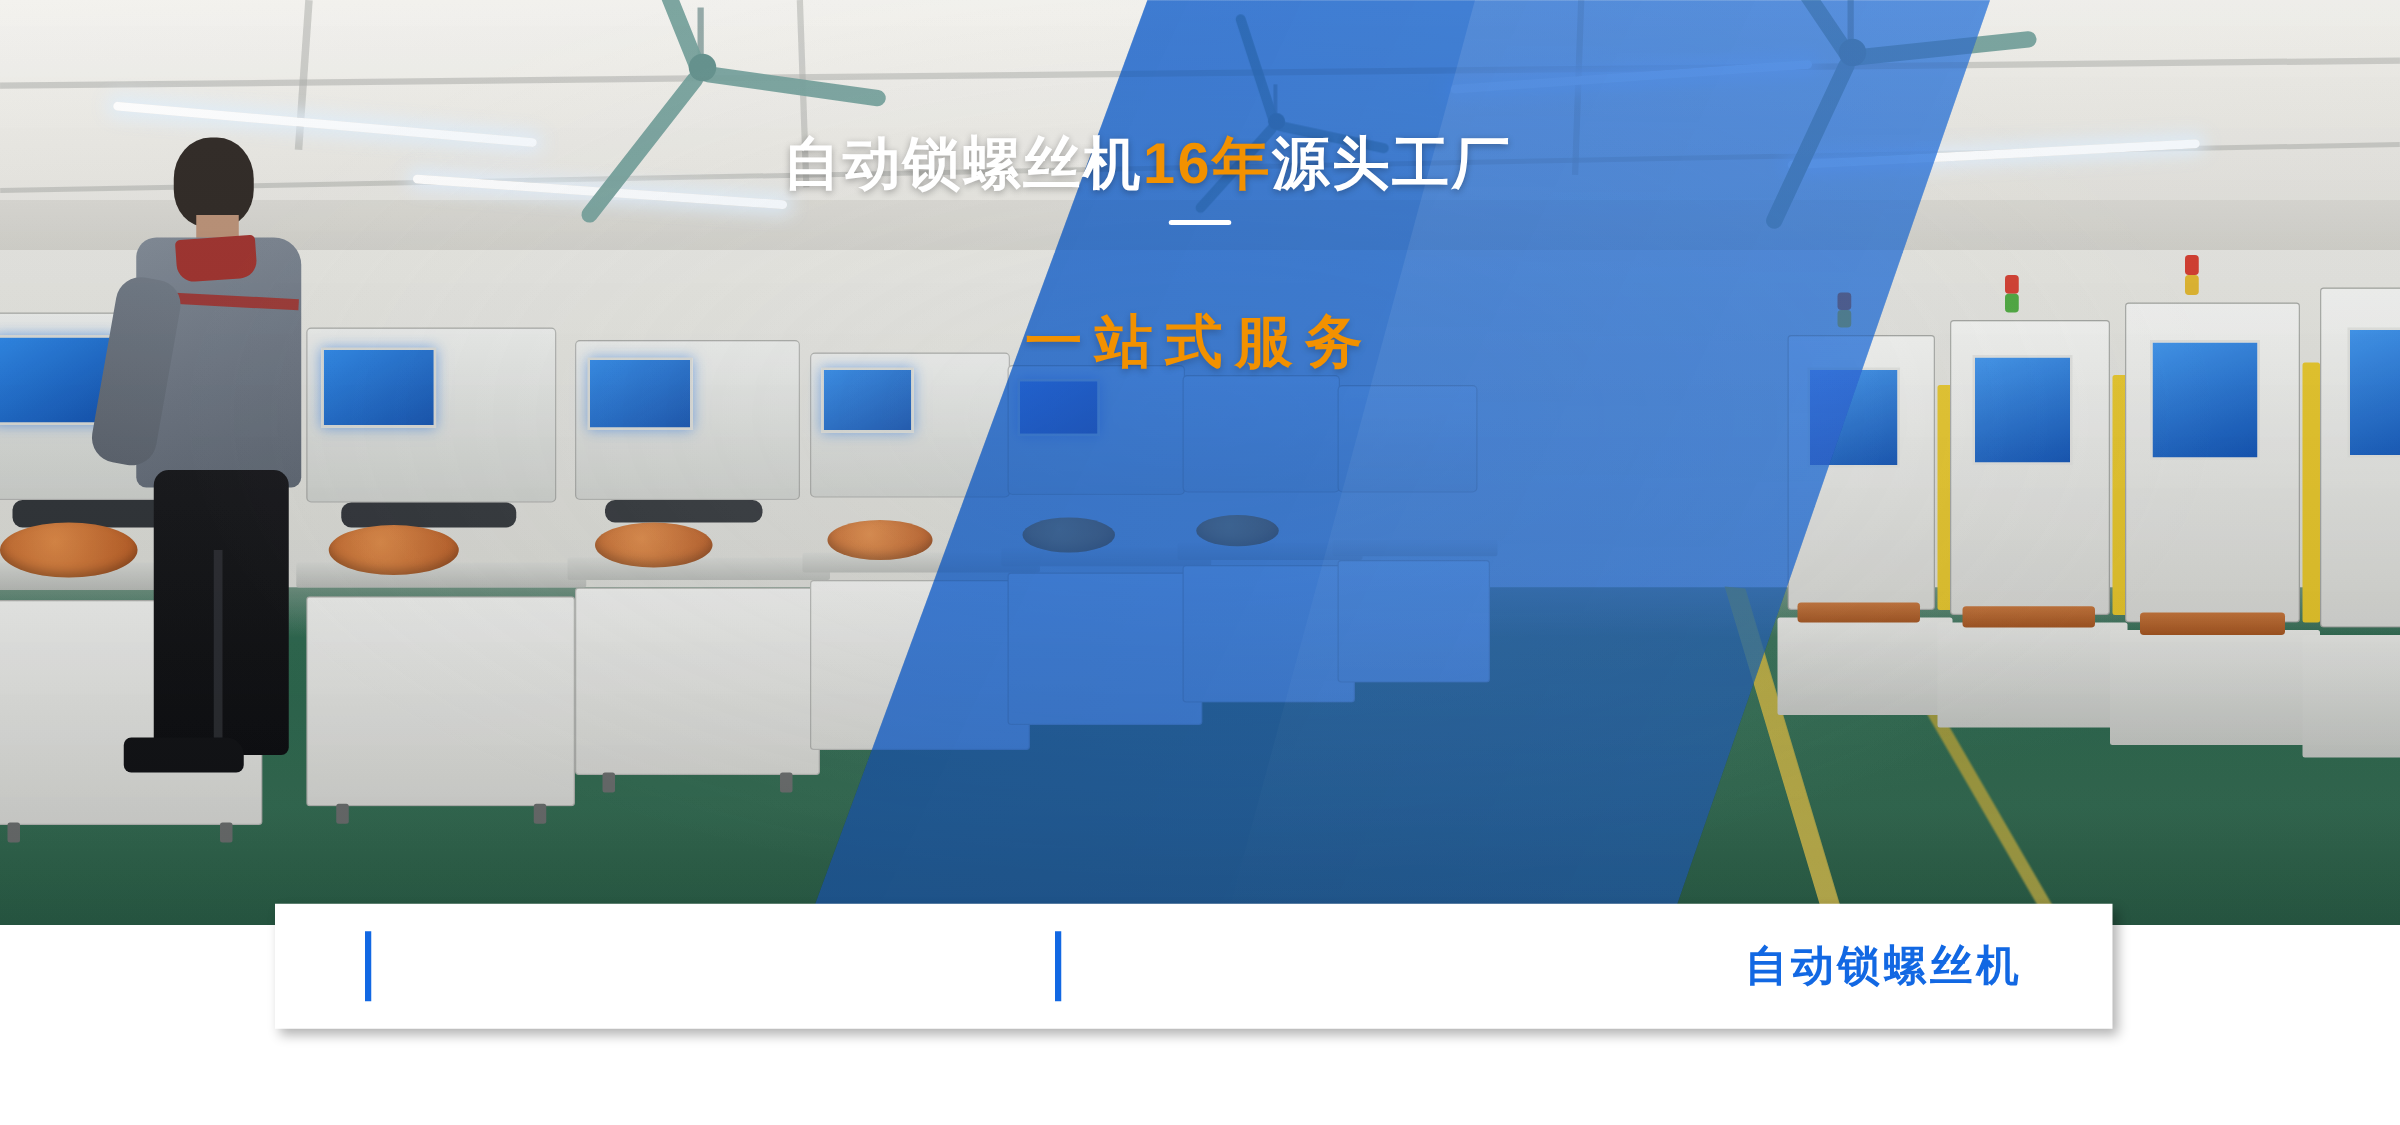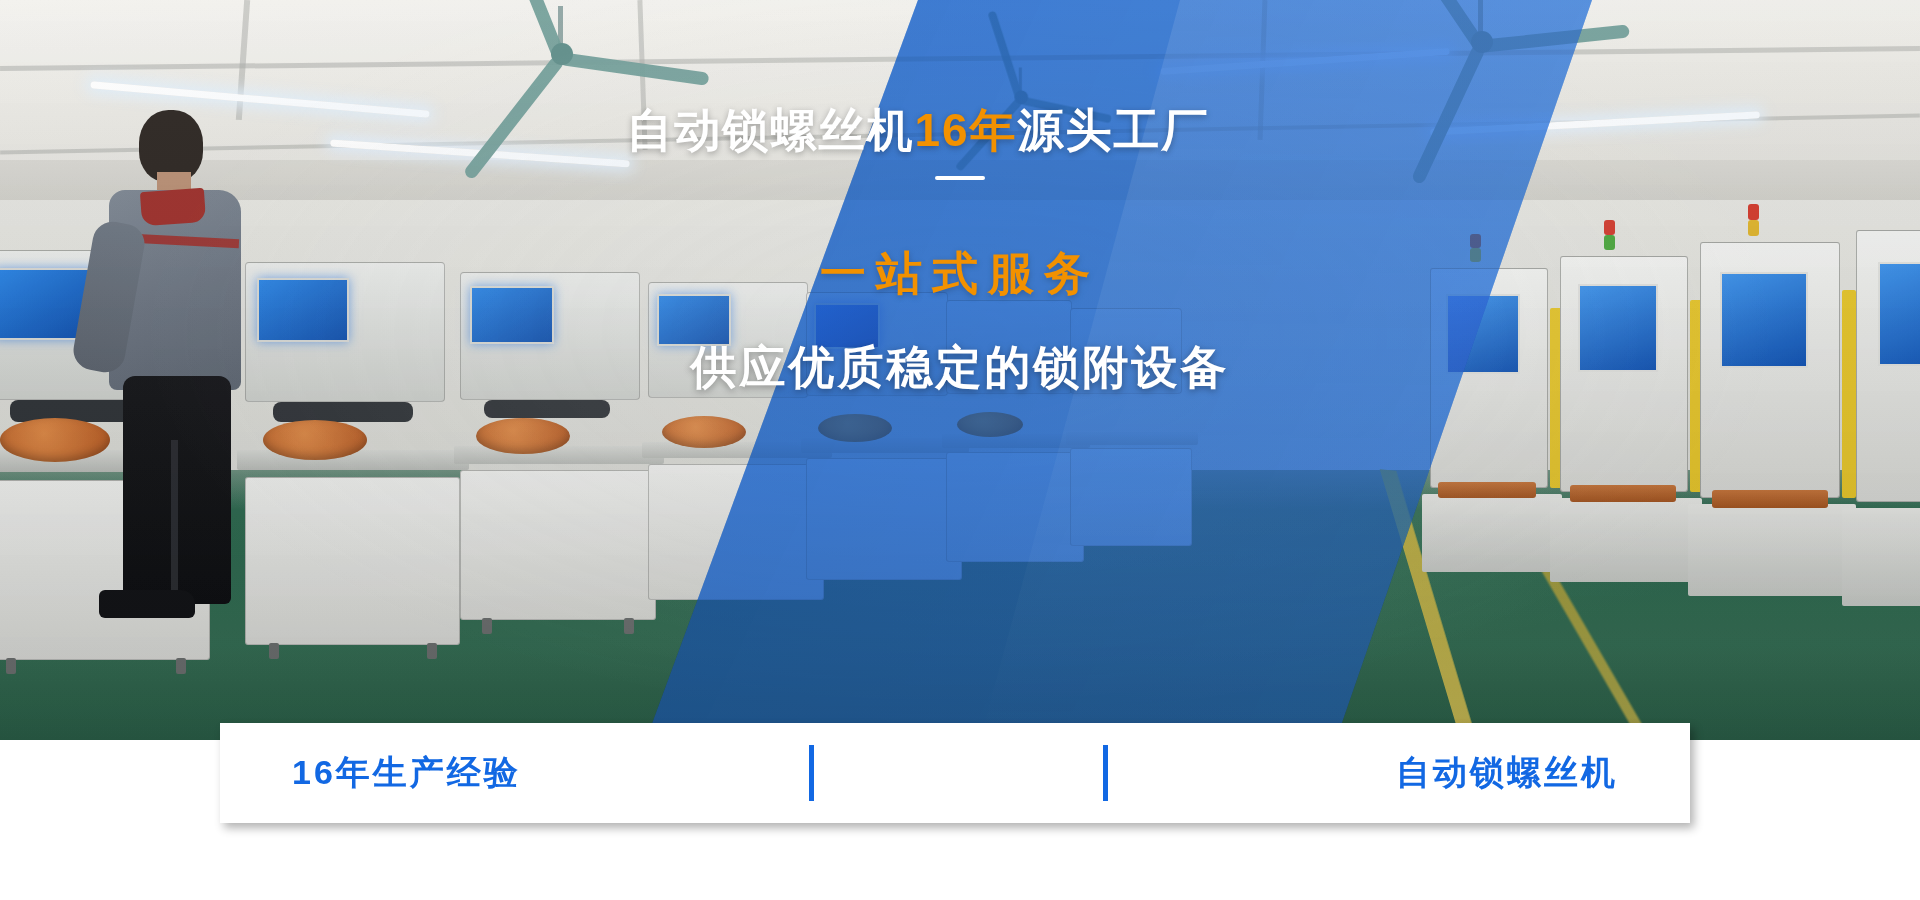--- a/index.html
+++ b/index.html
@@ -382,23 +382,21 @@
   <div class="overlay-band2"></div>
   <div class="overlay-wedge"></div>
 
   <div class="copy">
     <div class="headline"><span>自动锁螺丝机</span><span class="accent">16年</span><span>源头工厂</span></div>
 
     <div class="rule"></div>
 
     <div class="subline">一站式服务</div>
 
-    <div class="tagline">供应优质稳定的锁附设备</div>
   </div>
 
   <div class="featurebar">
-    <div class="feature">16年生产经验</div>
     <div class="fdivider"></div>
     <div class="fdivider"></div>
     <div class="feature">自动锁螺丝机</div>
   </div>
 
 </div>
 
 </body></html>

